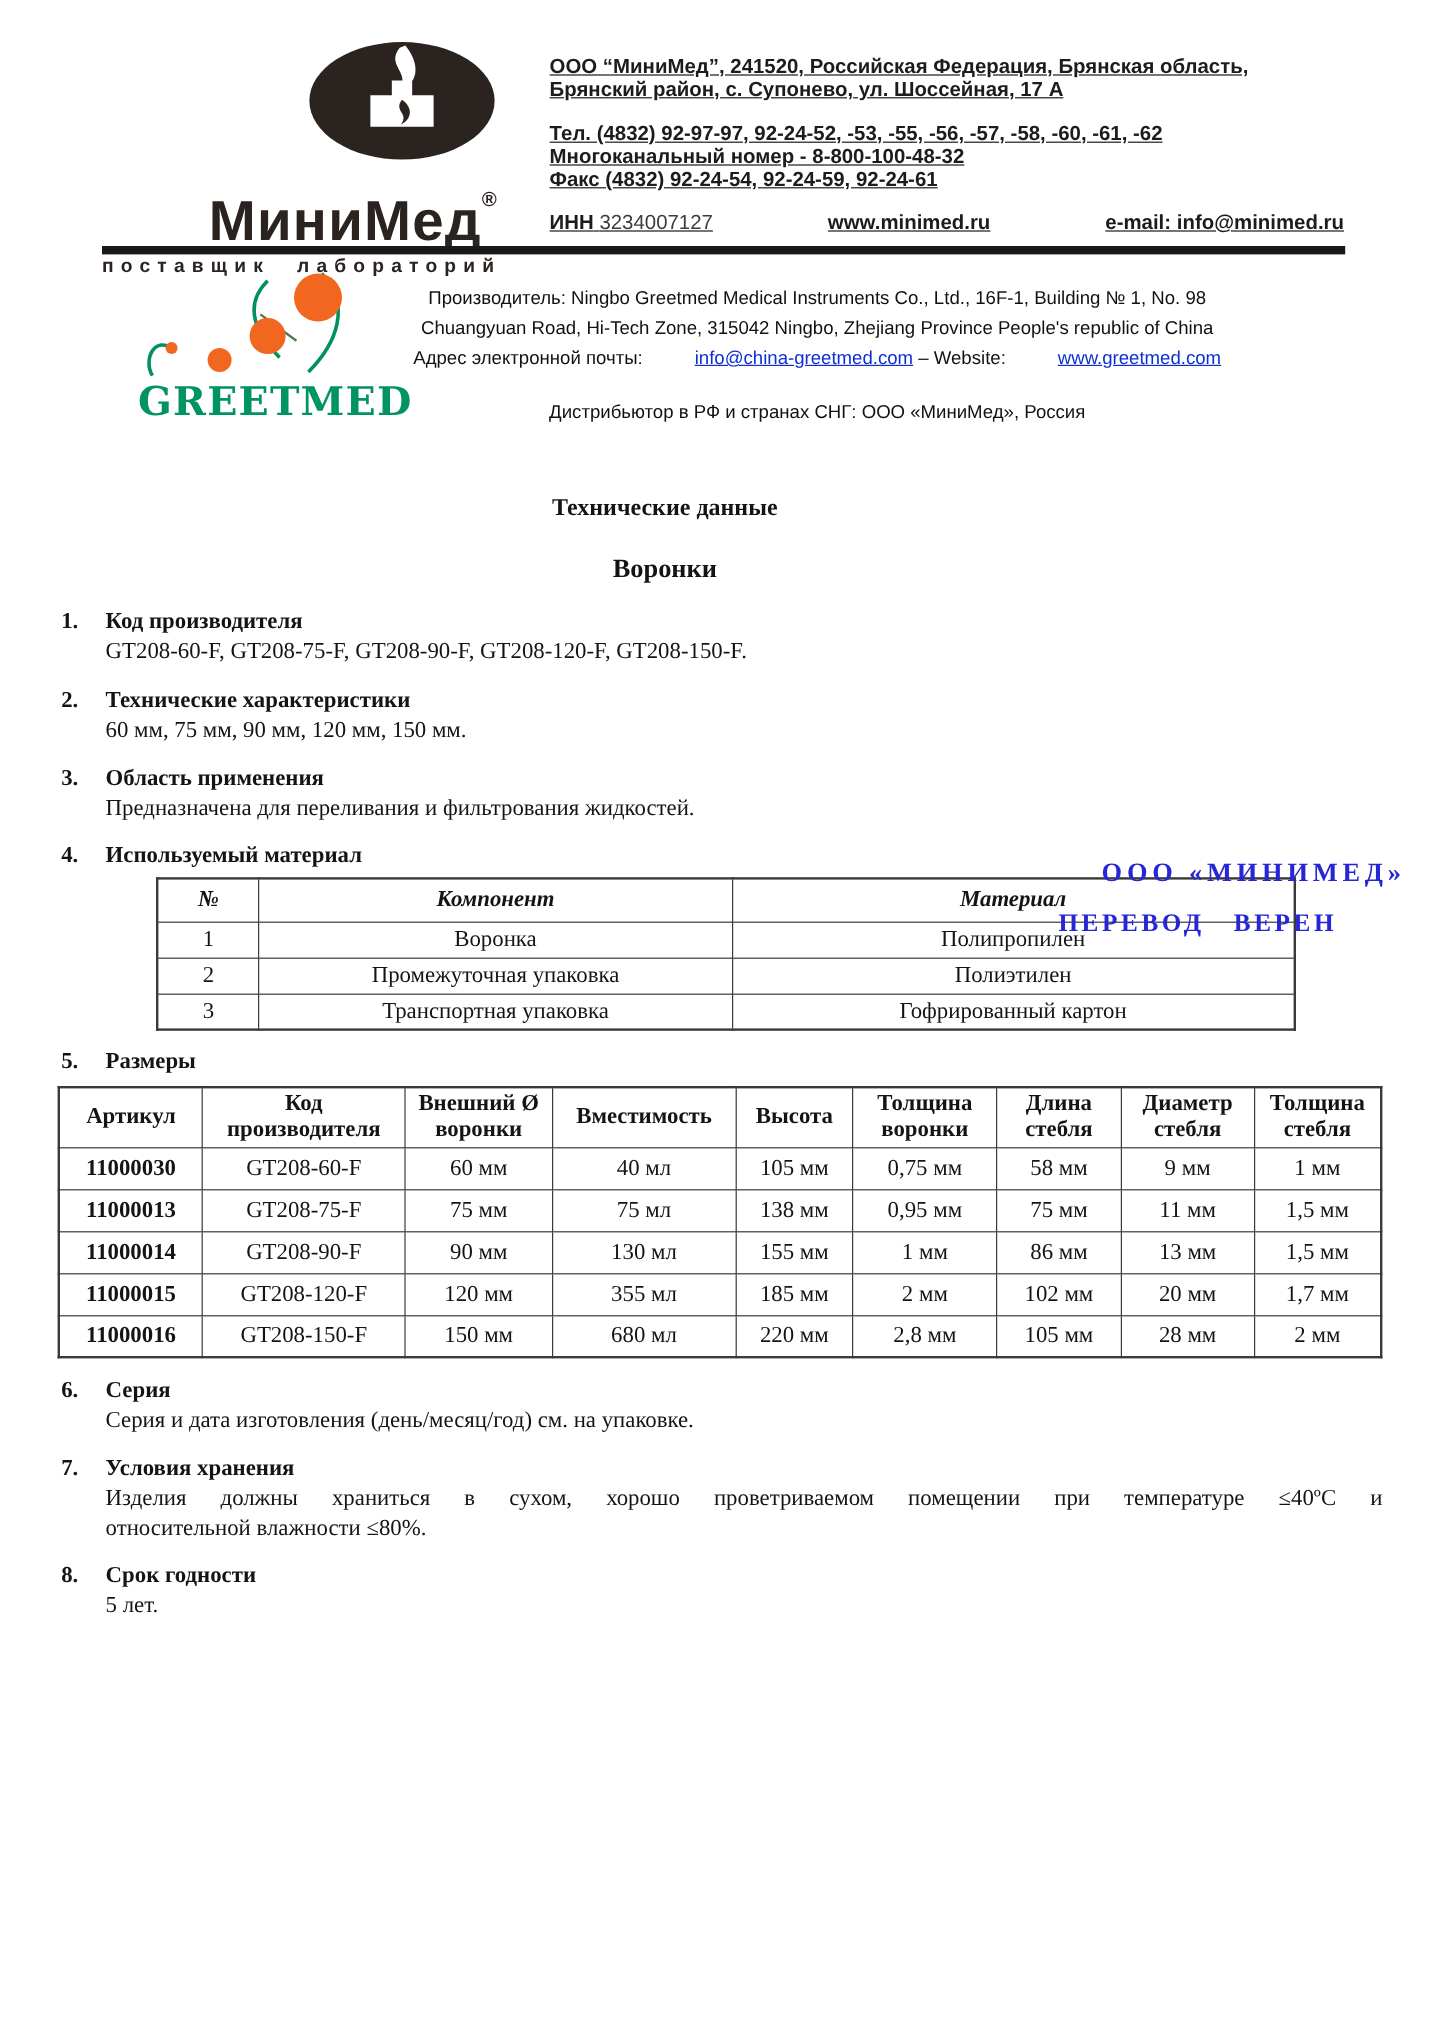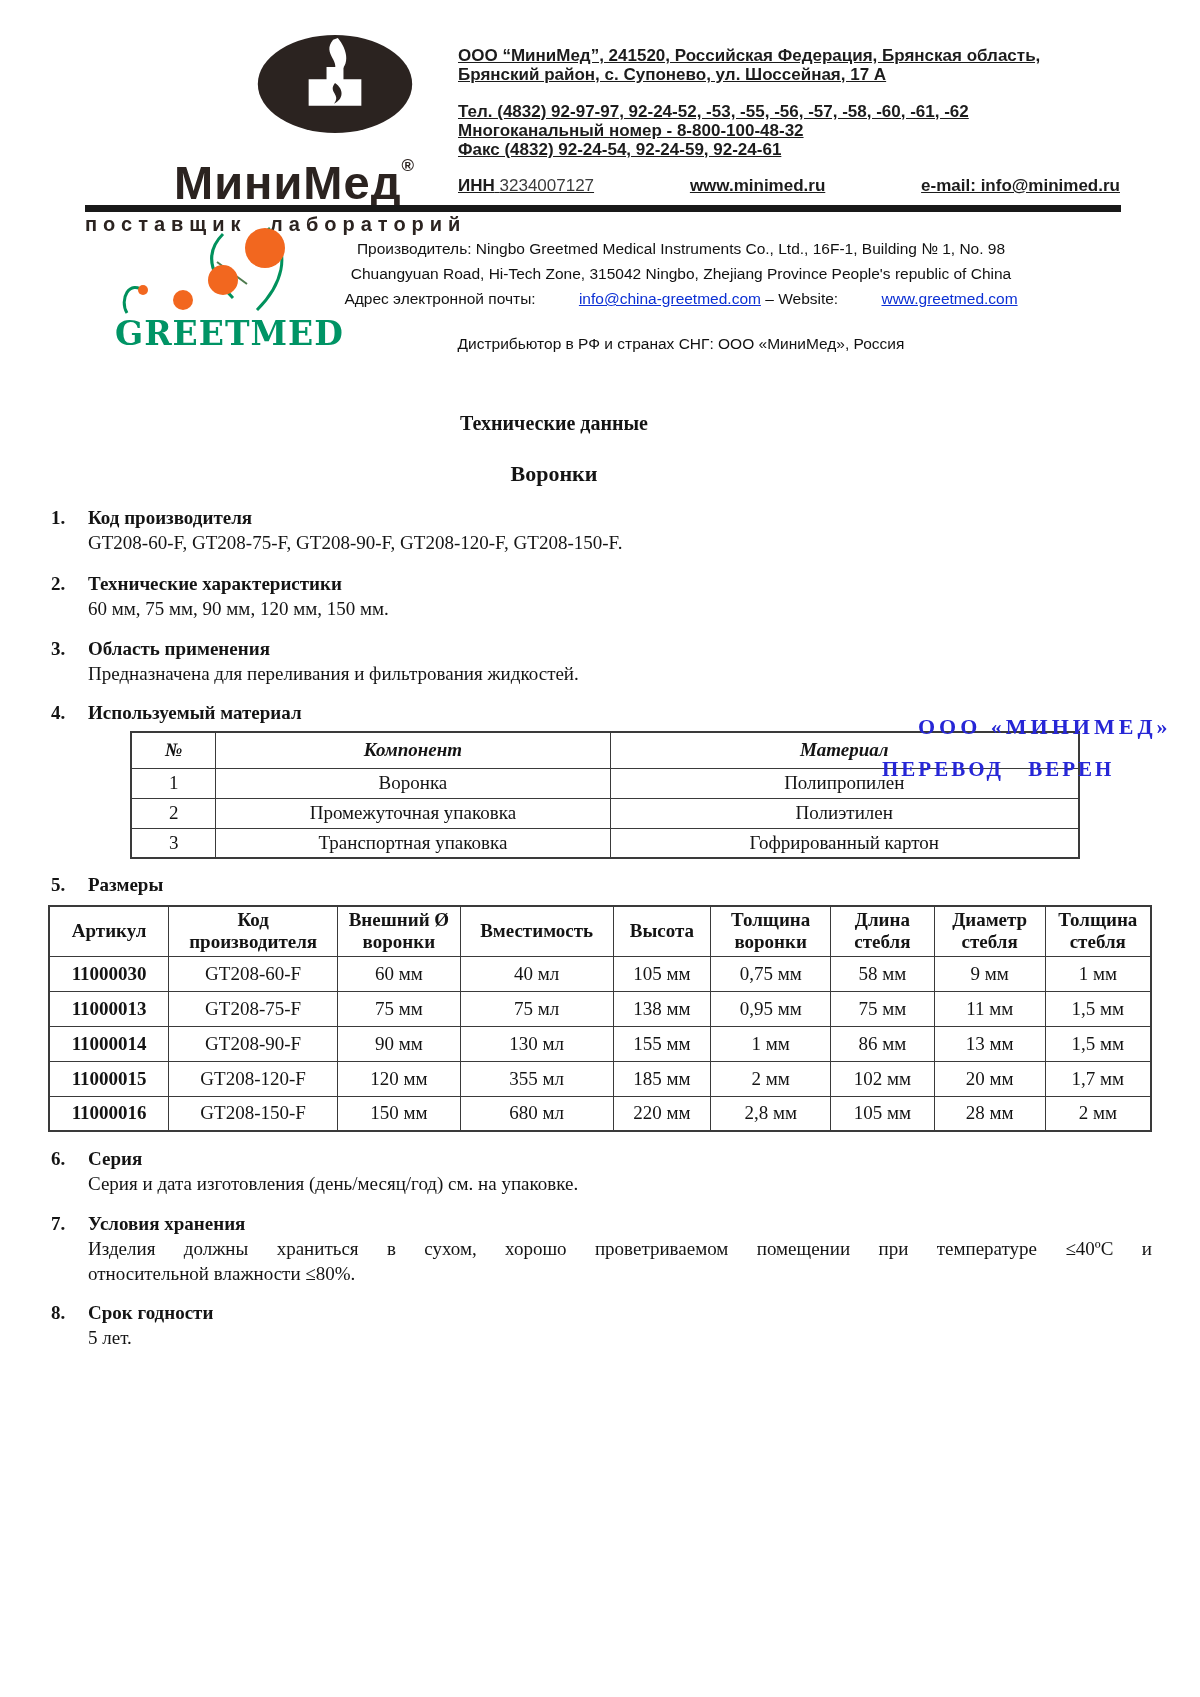--- a/index.html
+++ b/index.html
@@ -8,21 +8,21 @@
     position:relative; width:1200px; height:1697px; margin:0 auto;
     background:#ffffff; font-family:"Liberation Serif", serif; color:#141414;
     overflow:hidden;
   }
   
   .head { font-family:"Liberation Sans", sans-serif; }
   .logo-block { position:absolute; left:85px; top:32px; width:330px; text-align:right; }
   .brand-row { margin-top:2px; font-weight:bold; font-size:47px; line-height:48px;
                color:#2b2320; letter-spacing:1px; white-space:nowrap; }
   .reg-mark { font-size:17px; vertical-align:28px; font-weight:bold; }
-  .tagline { margin-top:6px; font-weight:bold; font-size:20px; color:#2b2320;
+  .tagline { margin-top:6px; font-weight:bold; font-size:16px; color:#2b2320;
              letter-spacing:6px; word-spacing:12px; white-space:nowrap; }
   .contact-block { position:absolute; left:458px; top:46px; width:662px;
                    font-weight:bold; font-size:17px; line-height:19px; color:#1c1c1c;text-decoration:underline; }
   .contact-gap { height:18px; }
   .inn-row { display:flex; justify-content:space-between; margin-top:17px; }
   .inn-num { font-weight:normal; color:#3c3c3c; }
   .divider-bar { position:absolute; left:85px; top:205px; width:1036px; height:7px; background:#191919; }
   .greetmed-block { position:absolute; left:105px; top:220px; width:245px; }
   .greetmed-word { font-family:"DejaVu Serif", serif; font-weight:bold; font-size:33px;
                    letter-spacing:1px; color:#009465; margin-top:-4px; margin-left:10px; }

